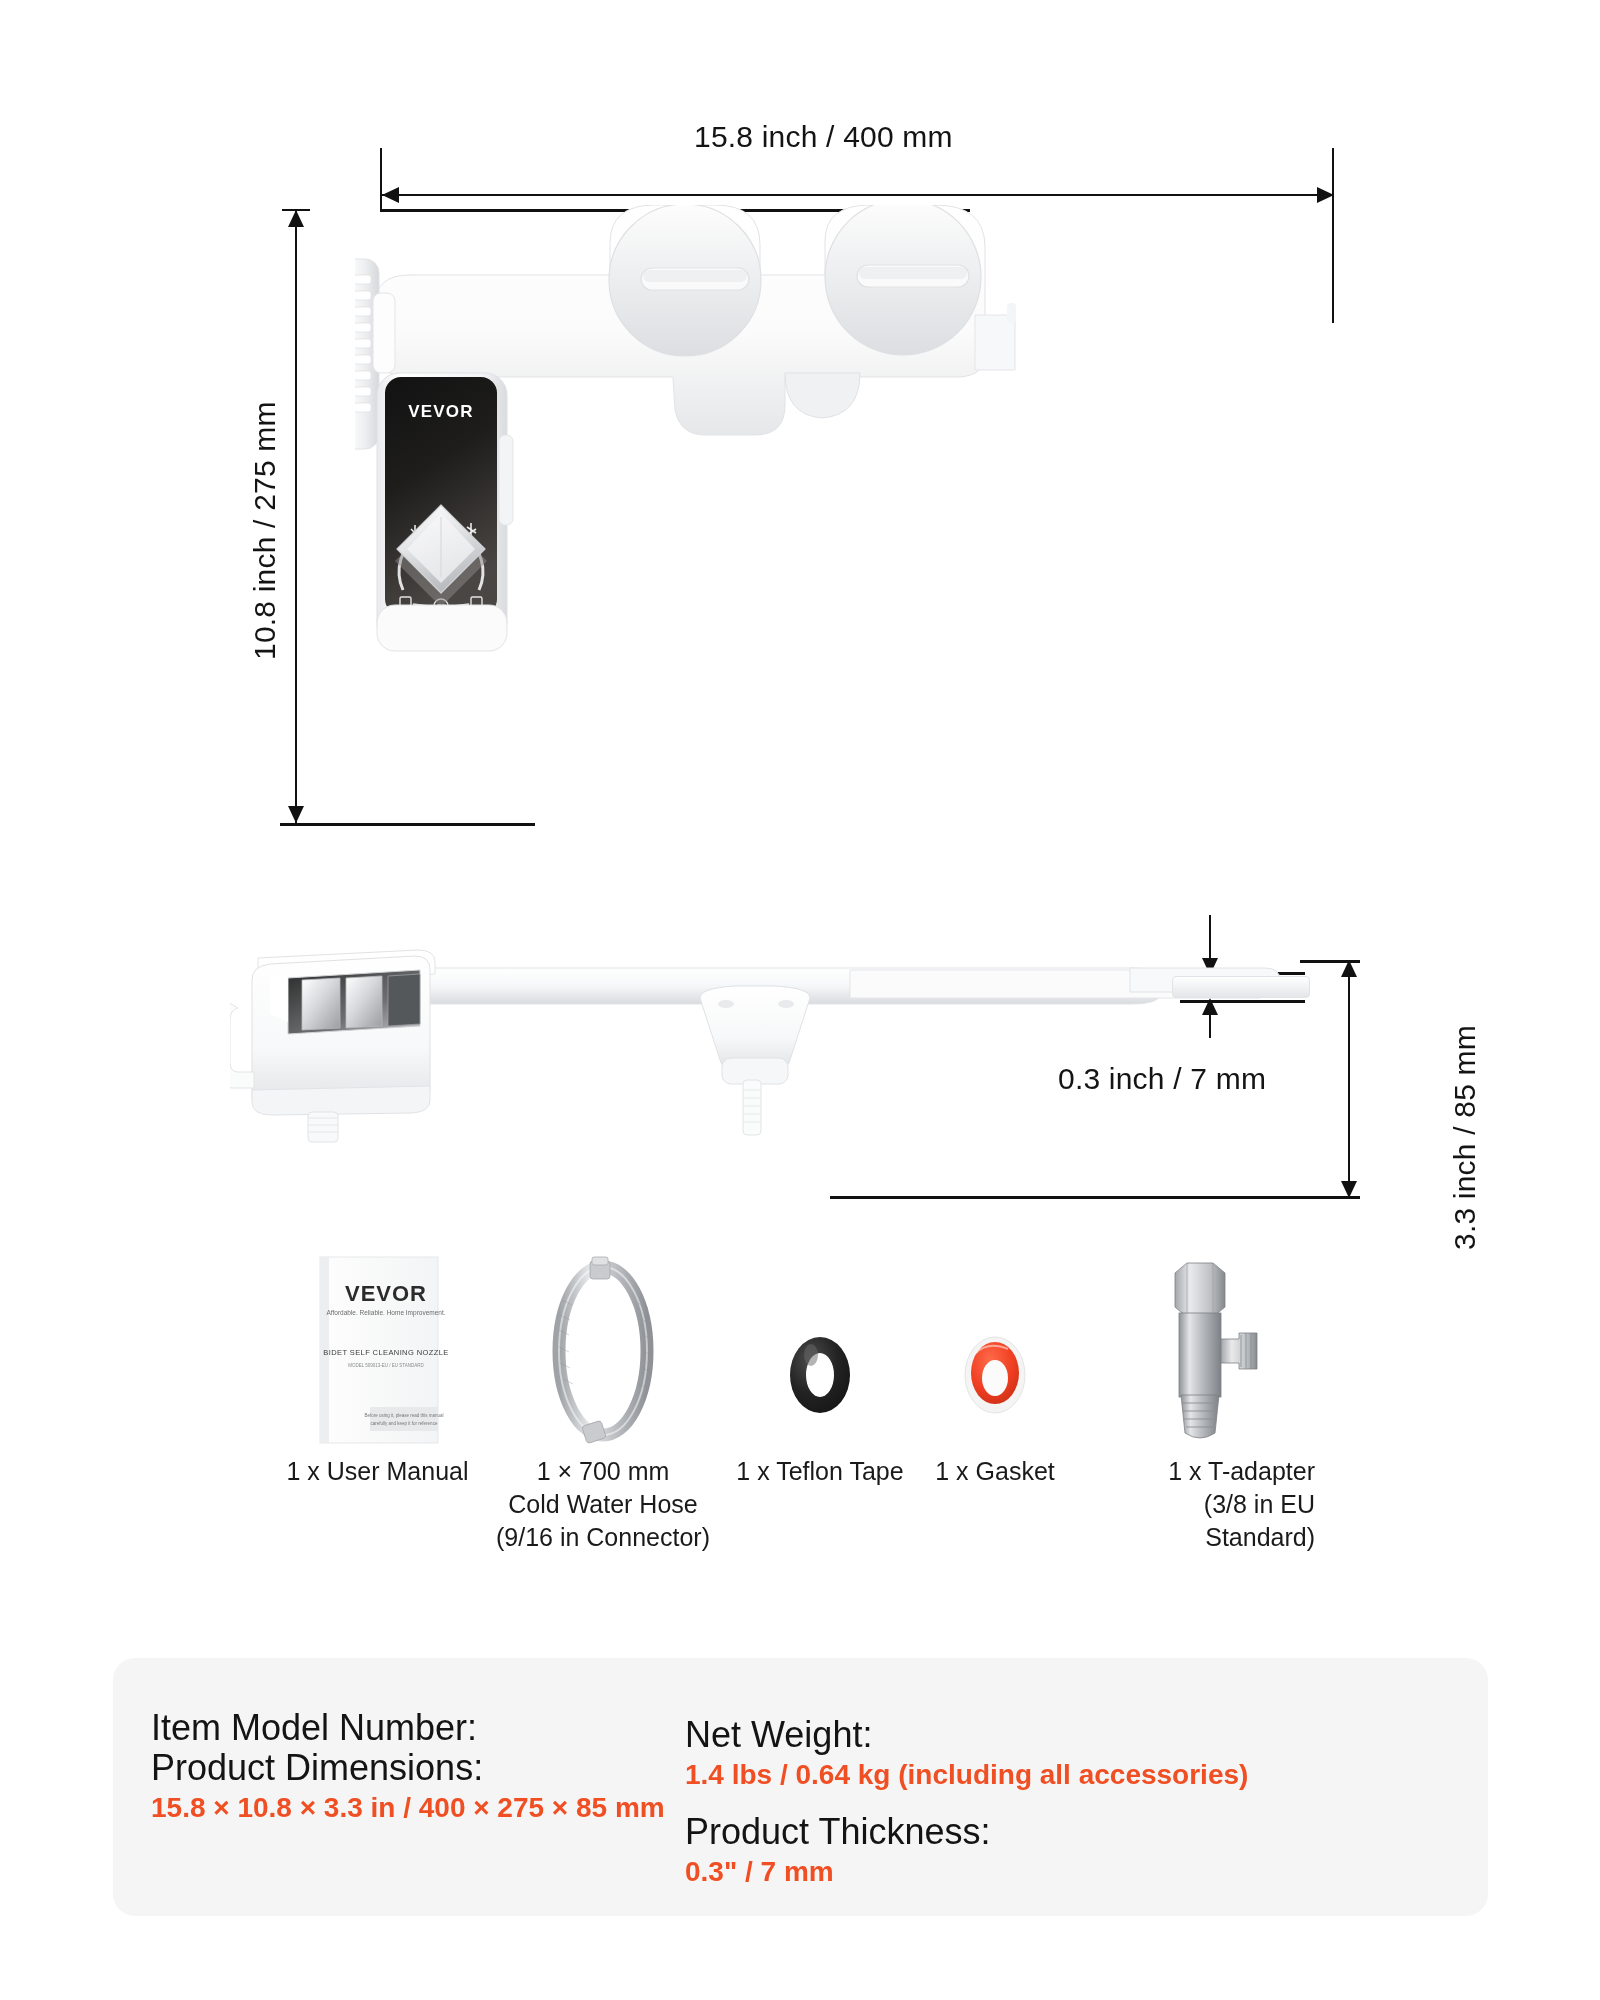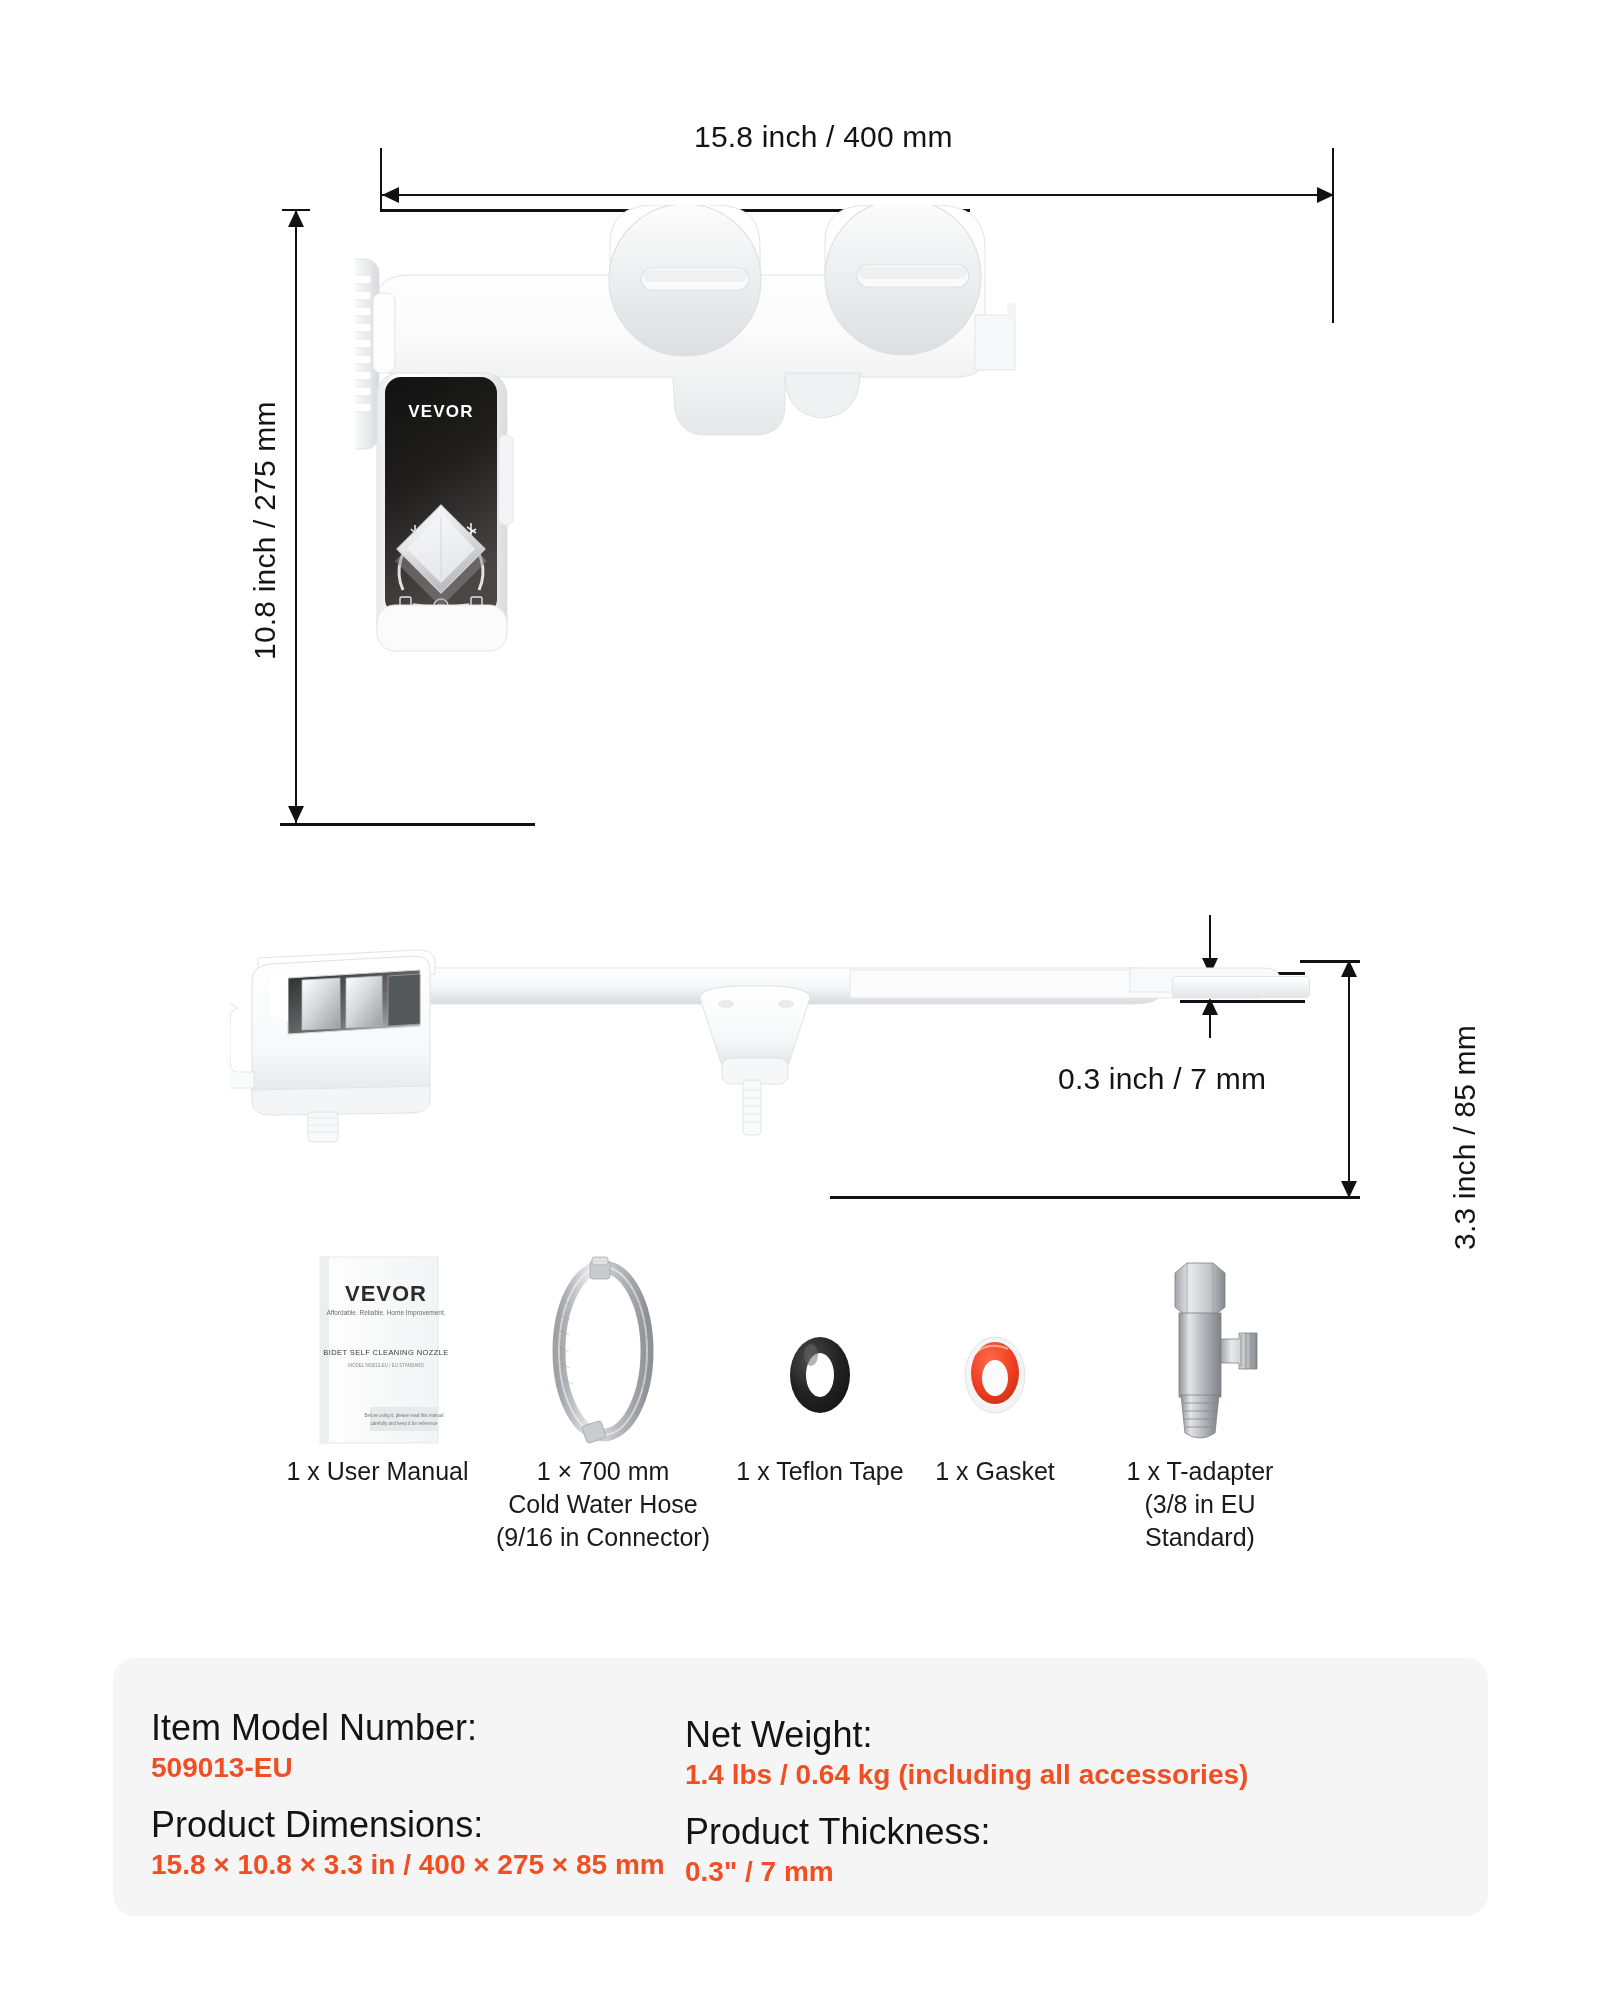--- a/index.html
+++ b/index.html
@@ -441,21 +441,21 @@
           </defs>
           <ellipse cx="55" cy="120" rx="30" ry="38" fill="#f4f4f4" stroke="#e4e4e4" stroke-width="1"></ellipse>
           <ellipse cx="55" cy="118" rx="24" ry="31" fill="url(#redRing)"></ellipse>
           <ellipse cx="55" cy="123" rx="13" ry="18" fill="#fbfbfb"></ellipse>
           <path d="M 36 98 q 12 -12 32 -4" stroke="#ffffff" stroke-width="2" fill="none" opacity=".5"></path>
         </svg>
       </div>
       <div class="acc-caption">1 x Gasket</div>
     </div>
 
-    <div class="acc-item" style="left:835px; top:0px; width:230px;">
+    <div class="acc-item" style="left:835px; top:0px; width:230px;text-align:right;">
       <div class="acc-img">
         <svg width="130" height="190" viewBox="0 0 130 190">
           <defs>
             <linearGradient id="steelG" x1="0" y1="0" x2="1" y2="0">
               <stop offset="0%" stop-color="#8f9296"></stop>
               <stop offset="25%" stop-color="#e3e5e7"></stop>
               <stop offset="55%" stop-color="#b8bbbf"></stop>
               <stop offset="100%" stop-color="#7e8185"></stop>
             </linearGradient>
             <linearGradient id="steelH" x1="0" y1="0" x2="1" y2="0">
@@ -484,21 +484,20 @@
       </div>
       <div class="acc-caption">1 x T-adapter
 (3/8 in EU
 Standard)</div>
     </div>
   </div>
 
   <div class="spec-panel">
     <div class="spec-col left">
       <div class="spec-key">Item Model Number:</div>
-      <div class="spec-val">509013-EU</div>
       <div class="spec-key">Product Dimensions:</div>
       <div class="spec-val">15.8 × 10.8 × 3.3 in / 400 × 275 × 85 mm</div>
     </div>
     <div class="spec-col right">
       <div class="spec-key">Net Weight:</div>
       <div class="spec-val"> 1.4 lbs / 0.64 kg (including all accessories)</div>
       <div class="spec-key">Product Thickness:</div>
       <div class="spec-val">0.3" / 7 mm</div>
     </div>
   </div>

